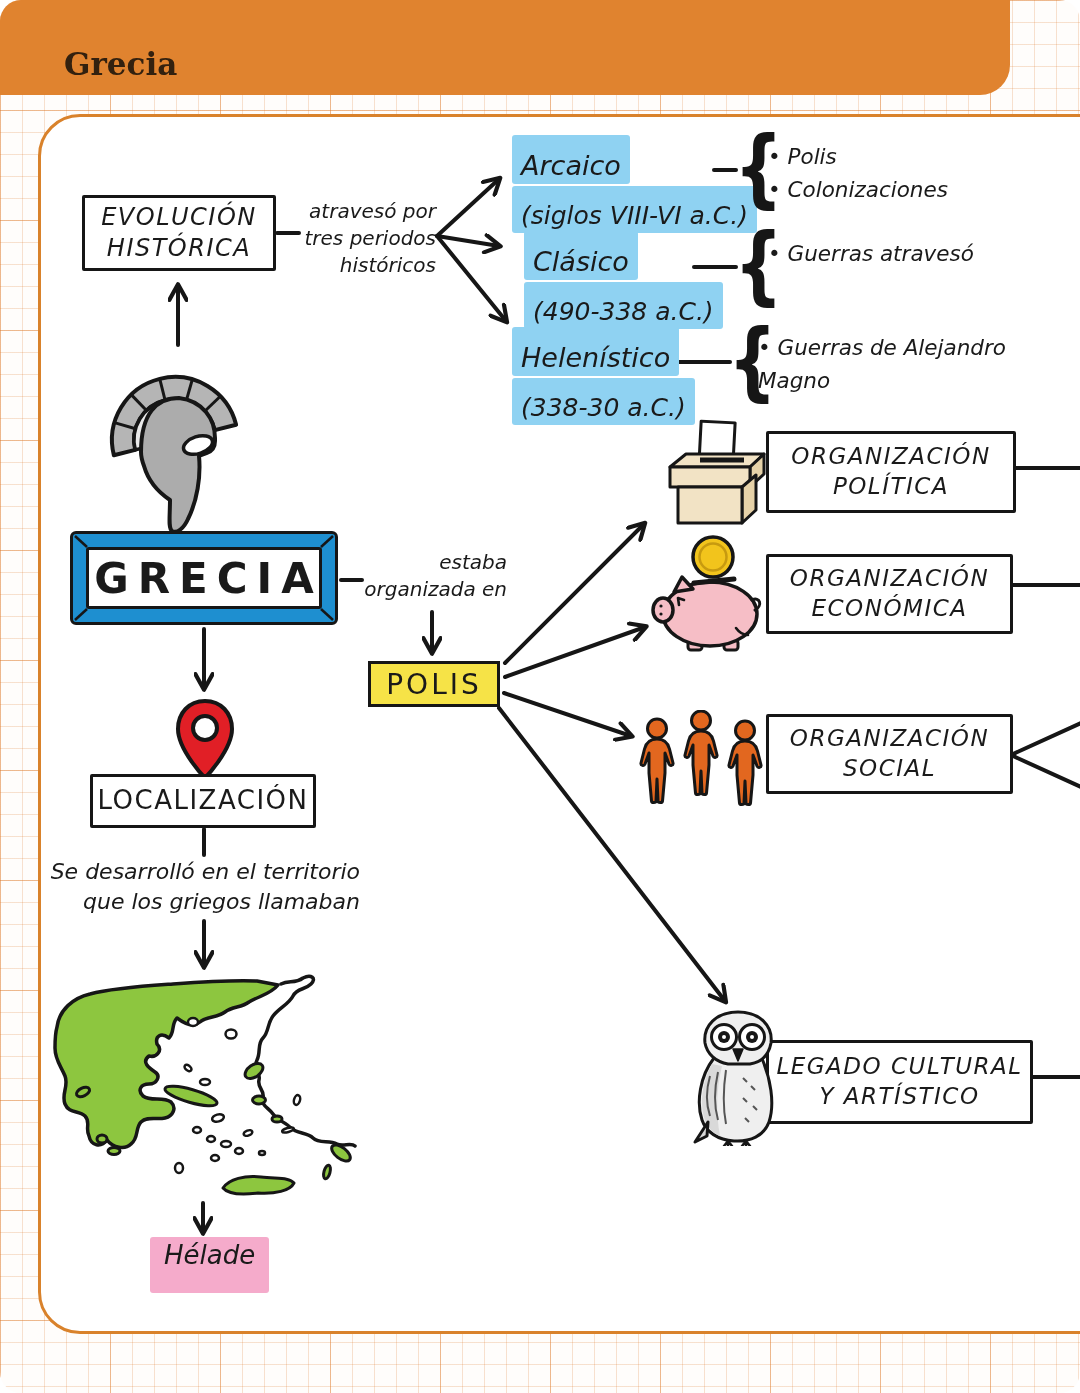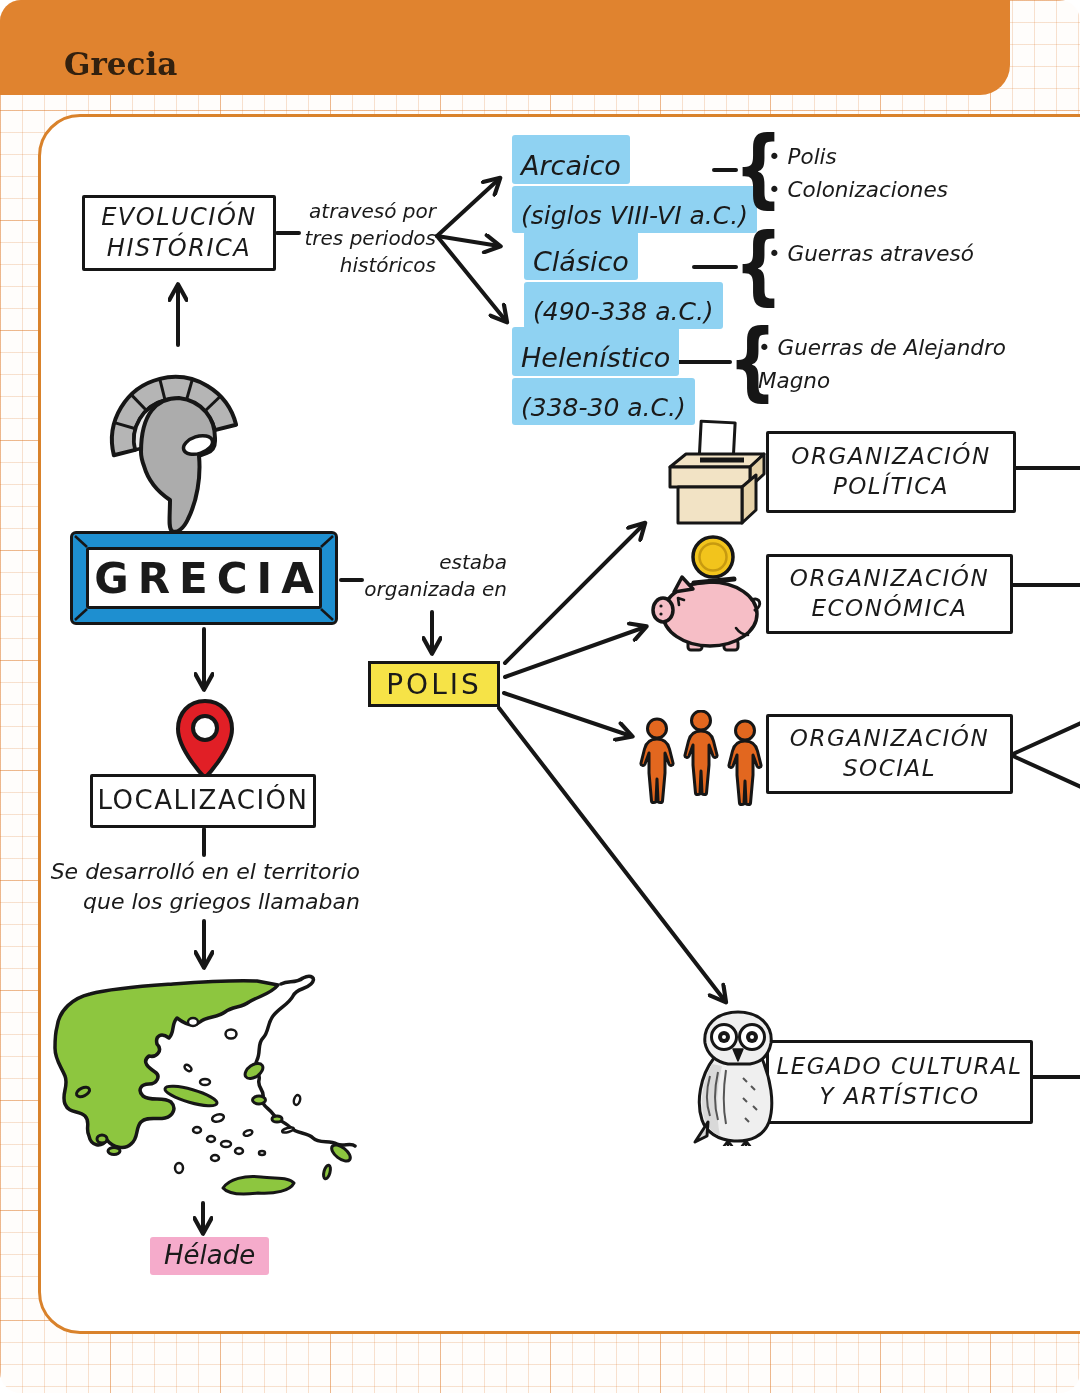--- a/index.html
+++ b/index.html
@@ -54,21 +54,21 @@
     background:#fff; border:3px solid #161616; border-radius:3px;
     display:flex; align-items:center; justify-content:center;
     font-size:42px; font-weight:bold; letter-spacing:9px; padding-left:9px;
   }
   .polis{
     background:#f6e347; border:3px solid #161616;
     display:flex; align-items:center; justify-content:center;
     font-size:28px; letter-spacing:3px;
   }
   .helade{
-    background:#f5abcb; border-radius:3px; padding:3px 14px 5px;
+    background:#f5abcb; border-radius:3px; padding:3px 14px 23px;
     font-size:26px; font-style:italic;
   }
 </style>
 </head>
 <body>
 
 <div class="stage">
 
   <div class="panel"></div>
 

